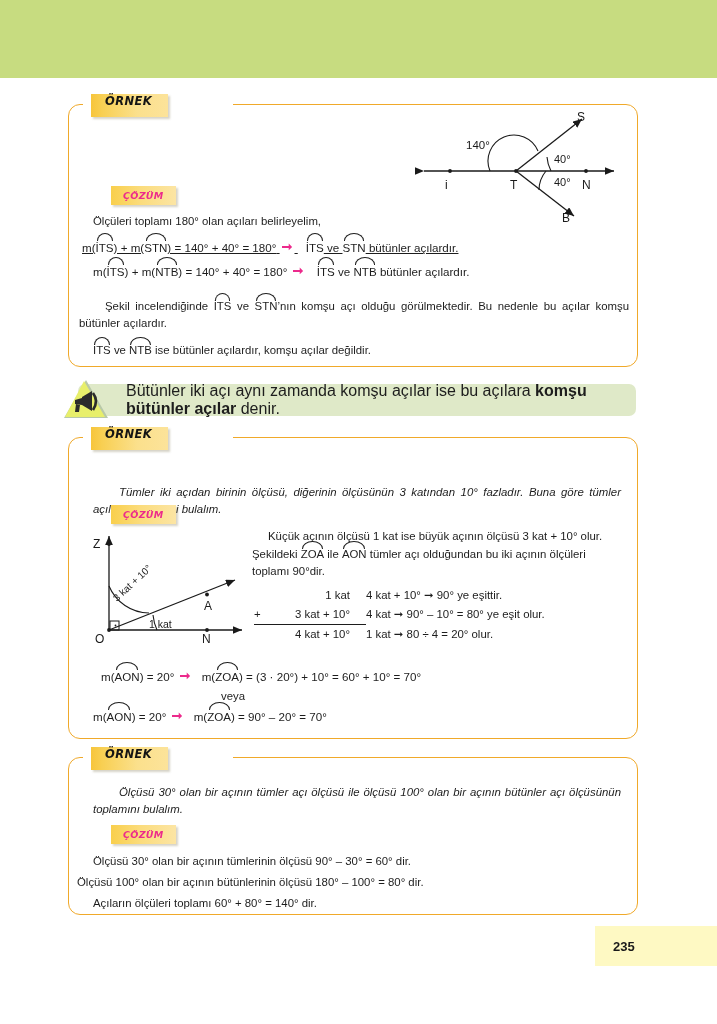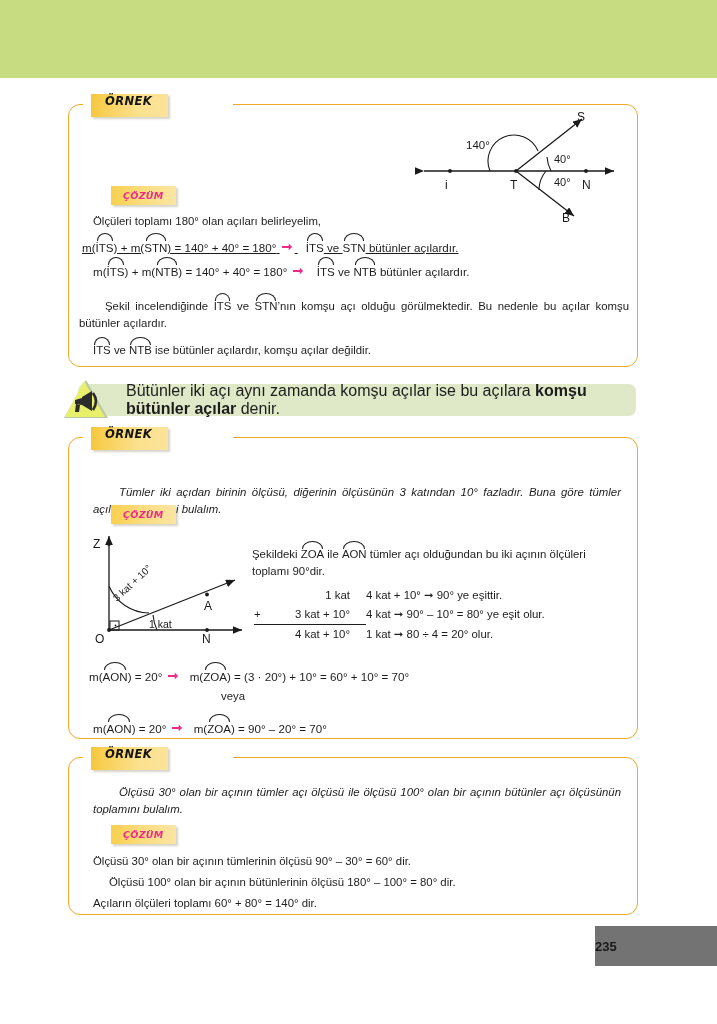--- a/index.html
+++ b/index.html
@@ -155,24 +155,25 @@
     height: 44px;
   }
 
   
   .pagenum-box {
     position: absolute;
     left: 595px;
     top: 926px;
     width: 122px;
     height: 40px;
-    background: #737373;
+    background: #fef9c3;
     display: flex;
     align-items: center;
     box-sizing: border-box;
+    padding-left: 18px;
   }
   .pagenum-box span {
     font-size: 13px;
     font-weight: bold;
     color: #1a1a1a;
   }
 
   
   .fig { position: absolute; }
 
@@ -287,20 +288,21 @@
   </div>
 
   <div class="para italic indent just" style="position:absolute; left:24px; top:26px; width:528px;margin-top:20px;">Tümler iki açıdan birinin ölçüsü, diğerinin ölçüsünün 3 katından 10° fazladır. Buna göre tümler açıların ölçülerini bulalım.</div>
 
   <div style="position:absolute; left:42px; top:66px;">
     <div class="cozum-tab">
       <span>ÇÖZÜM</span>
     </div>
   </div>
 
+  <div class="para" style="position:absolute; left:183px; top:90px; width:370px; text-indent:16px;">Küçük açının ölçüsü 1 kat ise büyük açının ölçüsü 3 kat + 10° olur.</div>
 
   <div class="para" style="position:absolute; left:183px; top:107px; width:370px;">
     <span>Şekildeki </span><span class="ang">ZOA</span><span> ile </span><span class="ang">AON</span><span> tümler açı olduğundan bu iki açının ölçüleri toplamı 90°dir.</span>
   </div>
 
   <div class="fig" style="left:18px; top:92px; width:165px; height:115px;">
     <svg width="165" height="115" viewBox="0 0 165 115">
       <defs>
         <marker id="ah2" markerWidth="9" markerHeight="9" refX="7" refY="3" orient="auto">
           <path d="M0,0 L7,3 L0,6 z" fill="#1a1a1a"></path>
@@ -343,29 +345,29 @@
       <div class="plus">+</div>
       <div class="lhs ruled">3 kat + 10°</div>
       <div>4 kat ➞ 90° – 10° = 80° ye eşit olur.</div>
     </div>
     <div class="row">
       <div class="lhs">4 kat + 10°</div>
       <div>1 kat ➞ 80 ÷ 4 = 20° olur.</div>
     </div>
   </div>
 
-  <div class="mathline" style="position:absolute; left:20px; top:228px;">
+  <div class="mathline" style="position:absolute; left:32px; top:228px;">
     <span>m(</span><span class="ang">AON</span><span>)  =  20°</span>
     <span class="parrow">➞</span>
     <span style="padding-left:6px">m(</span><span class="ang">ZOA</span><span>) = (3 · 20°) + 10° = 60° + 10° = 70°</span>
   </div>
 
   <div class="para" style="position:absolute; left:152px; top:250px;">veya</div>
 
-  <div class="mathline" style="position:absolute; left:24px; top:268px;margin-top:12px;">
+  <div class="mathline" style="position:absolute; left:24px; top:268px;">
     <span>m(</span><span class="ang">AON</span><span>)  =  20°</span>
     <span class="parrow">➞</span>
     <span style="padding-left:6px">m(</span><span class="ang">ZOA</span><span>) = 90° – 20° = 70°</span>
   </div>
 </div>
 
 <div class="card" style="left:68px; top:757px; width:570px; height:158px;">
   <div class="card-notch"></div>
   <div class="ornek-tab">
     <span>ÖRNEK</span>
@@ -373,19 +375,19 @@
 
   <div class="para italic indent just" style="position:absolute; left:24px; top:26px; width:528px;">Ölçüsü 30° olan bir açının tümler açı ölçüsü ile ölçüsü 100° olan bir açının bütünler açı ölçüsünün toplamını bulalım.</div>
 
   <div style="position:absolute; left:42px; top:66px;">
     <div class="cozum-tab">
       <span>ÇÖZÜM</span>
     </div>
   </div>
 
   <div class="para" style="position:absolute; left:24px; top:95px;">Ölçüsü 30° olan bir açının tümlerinin ölçüsü 90° – 30° = 60° dir.</div>
-  <div class="para" style="position:absolute; left:40px; top:116px;">Ölçüsü 100° olan bir açının bütünlerinin ölçüsü 180° – 100° = 80° dir.</div>
+  <div class="para" style="position:absolute; left:8px; top:116px;">Ölçüsü 100° olan bir açının bütünlerinin ölçüsü 180° – 100° = 80° dir.</div>
   <div class="para" style="position:absolute; left:24px; top:137px;">Açıların ölçüleri toplamı 60° + 80° = 140° dir.</div>
 </div>
 
 <div class="pagenum-box">
   <span>235</span>
 </div>
 
 </body></html>

